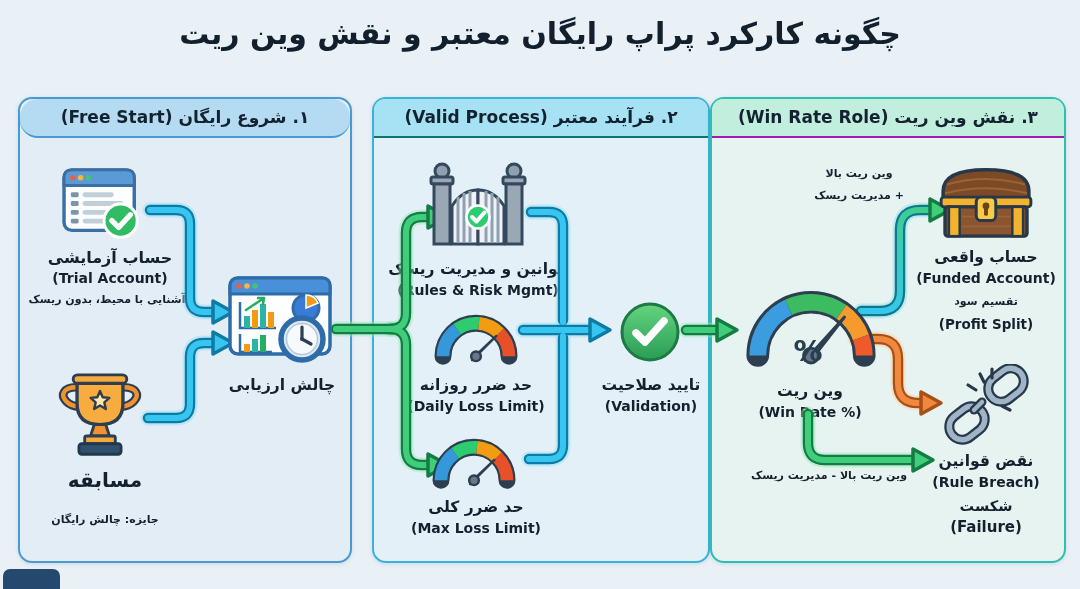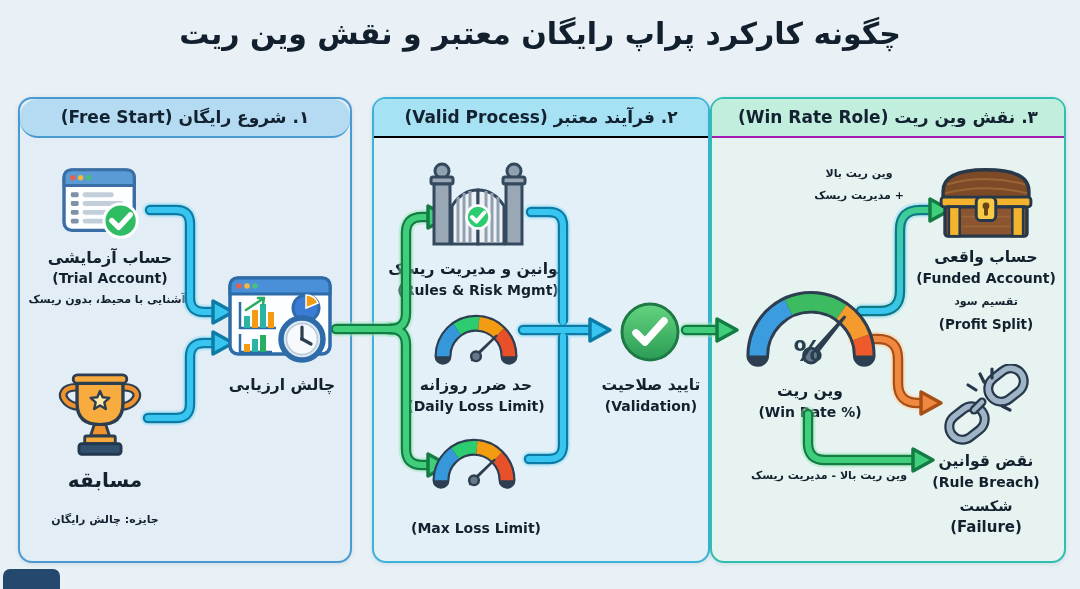--- a/index.html
+++ b/index.html
@@ -7,21 +7,21 @@
          font-family:"DejaVu Sans",sans-serif;color:#15202e;}
   .title{position:absolute;top:16px;left:0;width:1080px;text-align:center;
          font-size:30px;font-weight:bold;color:#121f2d;direction:rtl;}
   .panel{position:absolute;border-radius:14px;border:2px solid;box-shadow:0 1px 4px rgba(40,80,110,.15);}
   #p1{left:18px;top:97px;width:330px;height:462px;border-color:#4a9ad2;background:#e2edf6;}
   #p2{left:372px;top:97px;width:334px;height:462px;border-color:#3bb3d9;background:#e3f0f7;}
   #p3{left:710px;top:97px;width:352px;height:462px;border-color:#2fbfae;background:#e6f3f0;}
   .phead{position:absolute;left:0;top:0;right:0;height:37px;line-height:37px;text-align:center;
          font-weight:bold;font-size:17px;border-radius:11px 11px 0 0;direction:rtl;color:#132230;}
   #p1 .phead{background:#b5dbf2;border-bottom:2px solid #4a9ad2;border-radius:18px;}
-  #p2 .phead{background:#a6e2f3;border-bottom:2px solid #000000;}
+  #p2 .phead{background:#a6e2f3;border-bottom:2px solid #0f766e;}
   #p3 .phead{background:#c2eedd;border-bottom:2px solid #a21caf;}
   .lbl{position:absolute;text-align:center;font-weight:bold;color:#15202e;direction:rtl;z-index:4;line-height:1.45;}
   .fa{font-size:15.5px;} .en{font-size:14px;direction:ltr;} .desc{font-size:11px;}
   .icon{position:absolute;z-index:6;}
   #arrows{position:absolute;left:0;top:0;z-index:5;pointer-events:none;}
   .glow{fill:none;stroke-width:15;opacity:.45;stroke-linecap:round;stroke-linejoin:round;}
   .outl{fill:none;stroke-width:10.5;stroke-linecap:round;stroke-linejoin:round;}
   .core{fill:none;stroke-width:6;stroke-linecap:round;stroke-linejoin:round;}
   .head{stroke-width:3.5;stroke-linejoin:round;}
   .g-c{stroke:#8fdef6}.o-c{stroke:#0c7ca6}.c-c{stroke:#38c6f0}
@@ -218,20 +218,21 @@
 
   <svg class="icon" style="left:426px;top:424px" width="96" height="66" viewBox="0 0 96 68">
     <path d="M14,58 A34,34 0 0 1 82,58" fill="none" stroke="#2c3e50" stroke-width="17.5" stroke-linecap="round"></path>
     <path d="M14,58 A34,34 0 0 1 28.5,30.1" fill="none" stroke="#3498db" stroke-width="13"></path>
     <path d="M28.5,30.1 A34,34 0 0 1 51,24.1" fill="none" stroke="#2ecc71" stroke-width="13"></path>
     <path d="M51,24.1 A34,34 0 0 1 72,34" fill="none" stroke="#f39c12" stroke-width="13"></path>
     <path d="M72,34 A34,34 0 0 1 82,58" fill="none" stroke="#e8502a" stroke-width="13"></path>
     <path d="M44,62 L51,54 L69,37 Z" fill="#66788a" stroke="#2c3e50" stroke-width="2.5" stroke-linejoin="round"></path>
     <circle cx="48" cy="58" r="5" fill="#66788a" stroke="#2c3e50" stroke-width="2.5"></circle>
   </svg>
+  <div class="lbl fa" style="left:396px;top:496px;width:160px">حد ضرر کلی</div>
   <div class="lbl en" style="left:390px;top:518px;width:172px">(Max Loss Limit)</div>
 
   <svg class="icon" style="left:618px;top:300px" width="64" height="64" viewBox="0 0 64 64">
     <defs>
       <linearGradient id="vg" x1="0" y1="0" x2="0" y2="1">
         <stop offset="0" stop-color="#64d47f"></stop>
           <stop offset="1" stop-color="#2a9c55"></stop>
       </linearGradient>
     </defs>
     <circle cx="32" cy="32" r="28" fill="url(#vg)" stroke="#1d7a44" stroke-width="3"></circle>

